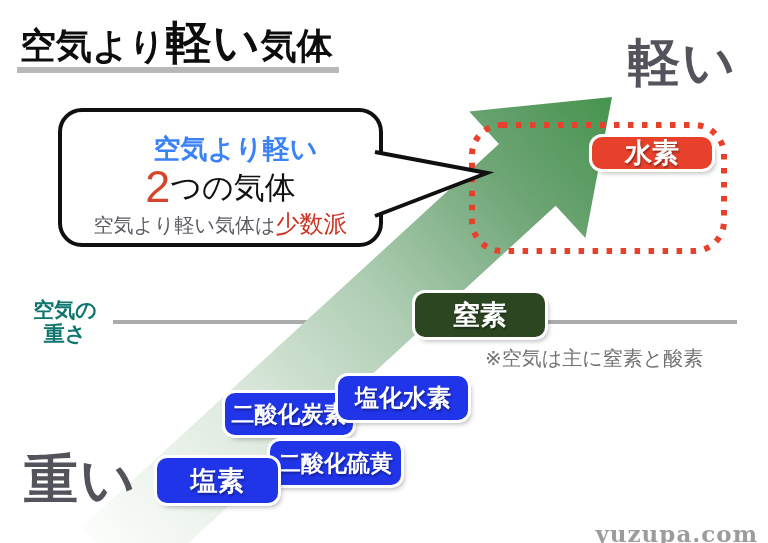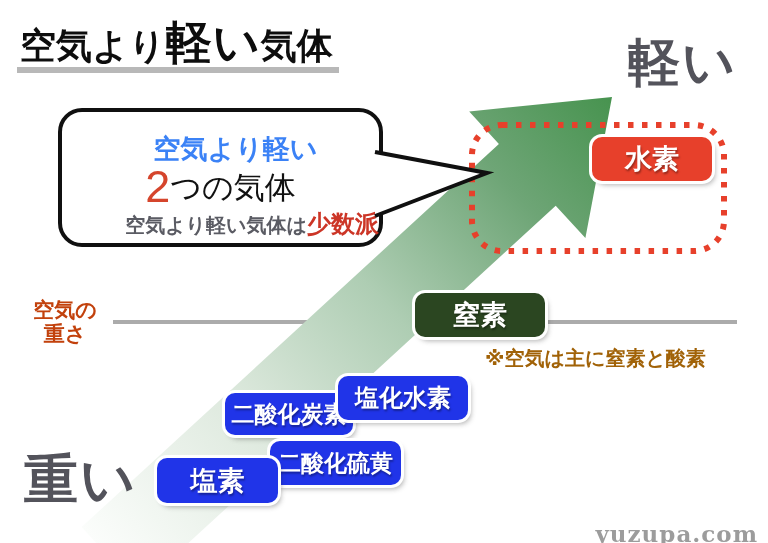--- a/index.html
+++ b/index.html
@@ -15,49 +15,49 @@
   .pill{
     position:absolute;z-index:4;display:flex;align-items:center;justify-content:center;
     border-radius:10px;color:#fff;font-weight:bold;
     box-shadow:0 0 0 3px #ffffff, 3px 4px 5px rgba(40,40,40,0.35);
     text-shadow:1px 2px 2px rgba(0,0,0,0.35);
     white-space:nowrap;
   }
   .pill-red{background:#e7402b;}
   .pill-green{background:#2b4621;}
   .pill-blue{background:#2034e8;}
-  .p-suiso{left:592px;top:137px;width:120px;height:44px;font-size:27px;}
+  .p-suiso{left:592px;top:137px;width:120px;height:32px;font-size:27px;}
   .p-ammonia{left:497px;top:194px;width:132px;height:43px;font-size:24px;}
   .p-chisso{left:415px;top:293px;width:130px;height:44px;font-size:27px;}
   .p-sanso{left:303px;top:317px;width:124px;height:39px;font-size:26px;}
   .p-enkasuiso{left:338px;top:376px;width:130px;height:44px;font-size:24px;}
   .p-nisankatanso{left:225px;top:393px;width:128px;height:42px;font-size:23px;}
   .p-nisankaiou{left:270px;top:441px;width:131px;height:44px;font-size:23px;}
   .p-enso{left:157px;top:458px;width:121px;height:45px;font-size:27px;}
   
   .bubble{
     position:absolute;left:58px;top:108px;width:325px;height:139px;z-index:5;
     background:#fff;border:4px solid #101010;border-radius:24px;box-sizing:border-box;
     text-align:center;
   }
   .bubble-tail{position:absolute;left:372px;top:140px;z-index:6;}
   .bubble-l1{font-size:27px;font-weight:bold;color:#3b82f6;line-height:32px;margin-top:21px;padding-left:30px;}
   .bubble-l2{font-size:31px;font-weight:normal;color:#111;line-height:44px;}
   .bubble-l2 .num{font-size:45px;color:#d5452c;vertical-align:-4px;}
-  .bubble-l3{font-size:20px;font-weight:bold;color:#5a5b63;line-height:28px;text-align:right;}
+  .bubble-l3{font-size:20px;font-weight:normal;color:#5a5b63;line-height:28px;}
   .bubble-l3 .hl{font-size:24px;color:#cc3526;}
   
   .title{position:absolute;left:20px;top:12px;z-index:7;color:#0d0d0d;font-weight:900;white-space:nowrap;}
   .title .t-norm{font-size:36px;}
   .title .t-big{font-size:46px;letter-spacing:1px;}
   .title-underline{position:absolute;left:17px;top:67px;width:322px;height:6px;background:#b8b8b8;z-index:7;}
   .label-light{position:absolute;left:628px;top:28px;font-size:52px;font-weight:900;color:#53535b;z-index:7;letter-spacing:2px;}
   .label-heavy{position:absolute;left:24px;top:444px;font-size:54px;font-weight:900;color:#53535b;z-index:7;letter-spacing:2px;}
-  .label-airweight{position:absolute;left:18px;top:298px;width:94px;text-align:center;font-size:21px;font-weight:bold;color:#c2410c;line-height:24px;z-index:7;}
-  .note{position:absolute;left:485px;top:345px;font-size:20px;font-weight:bold;color:#a16207;z-index:7;white-space:nowrap;}
+  .label-airweight{position:absolute;left:18px;top:298px;width:94px;text-align:center;font-size:21px;font-weight:bold;color:#0f766e;line-height:24px;z-index:7;}
+  .note{position:absolute;left:485px;top:345px;font-size:20px;font-weight:normal;color:#737373;z-index:7;white-space:nowrap;}
   .watermark{position:absolute;right:10px;top:503px;font-family:"DejaVu Serif","Liberation Serif",serif;font-size:23px;font-weight:bold;color:#9c9c9c;letter-spacing:1px;z-index:7;margin-top:17px;}
 </style>
 </head>
 <body>
 
 <div class="canvas">
 
   <div class="air-line"></div>
 
   <svg class="arrow-svg" width="768" height="543" viewBox="0 0 768 543">

